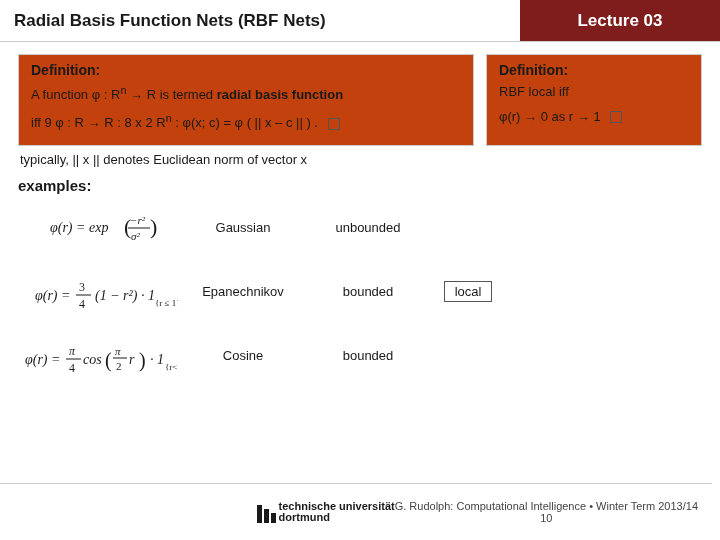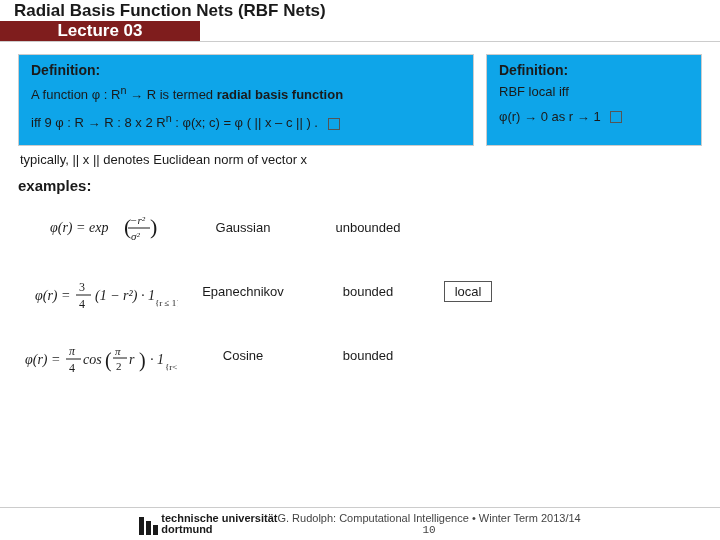--- a/index.html
+++ b/index.html
@@ -14,21 +14,20 @@
       overflow: hidden;
     }
 
     
     .header {
       display: flex;
       align-items: stretch;
       height: 42px;
       background: #ffffff;
       border-bottom: 1px solid #ccc;
-      flex-direction: column;
     }
     .header-title {
       flex: 1;
       display: flex;
       align-items: center;
       padding: 0 14px;
       font-size: 17px;
       font-weight: bold;
       color: #1a1a1a;
       background: #ffffff;
@@ -54,21 +53,21 @@
       margin-bottom: 4px;
     }
 
     .def-row-full {
       display: flex;
       gap: 12px;
       margin-bottom: 6px;
     }
     .def-block {
       border: 1px solid #cccccc;
-      background: #0ea5e9;
+      background: #c2410c;
       padding: 7px 12px;
     }
     .def-block-left {
       width: 456px;
     }
     .def-block-right {
       flex: 1;
     }
 
     .text-line {
@@ -131,25 +130,25 @@
       border: 1.5px solid #555;
       padding: 2px 10px;
       font-size: 13px;
     }
 
     
     .footer {
       position: absolute;
       bottom: 0;
       left: 0;
-      right: 0;
-      display: flex;
-      align-items: center;
-      justify-content: center;
-      padding: 4px 14px;
+      right: 8px;
+      display: flex;
+      align-items: center;
+      justify-content: flex-end;
+      padding: 16px 14px;
       border-top: 1px solid #ccc;
       font-size: 11px;
       color: #444;
       background: #fff;
     }
     .footer-left {
       display: flex;
       align-items: center;
       gap: 8px;
     }
@@ -299,15 +298,15 @@
         <div class="tu-text">technische universität</div>
         <div class="tu-text">dortmund</div>
       </div>
     </div>
   </div>
   <div class="footer-right">
     <span>G. Rudolph: Computational Intelligence</span>
     <span>•</span>
     <span>Winter Term 2013/14</span>
     <br>
-    <span style="text-align:center; display:block;font-family:Liberation Mono, monospace;">10</span>
+    <span style="text-align:center; display:block;">10</span>
   </div>
 </div>
 
 </body></html>

